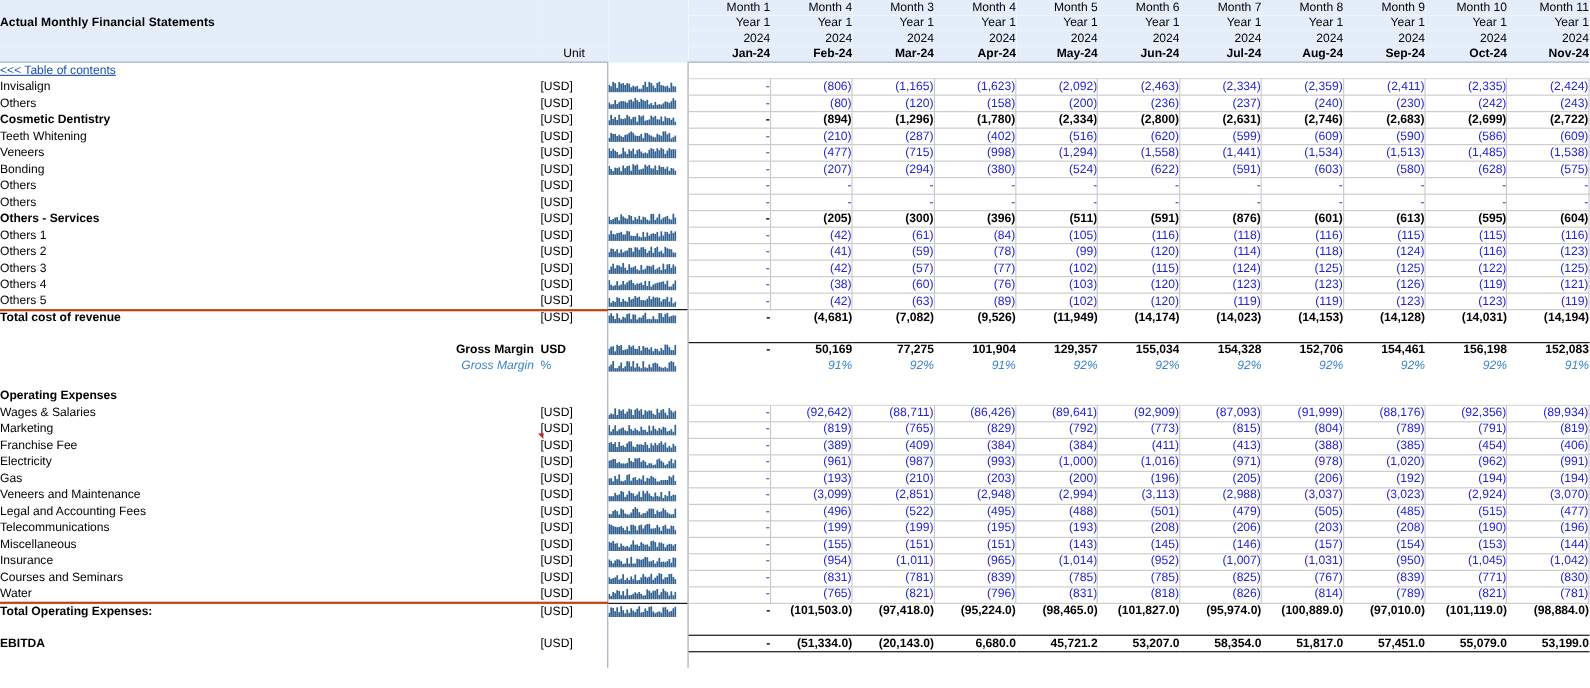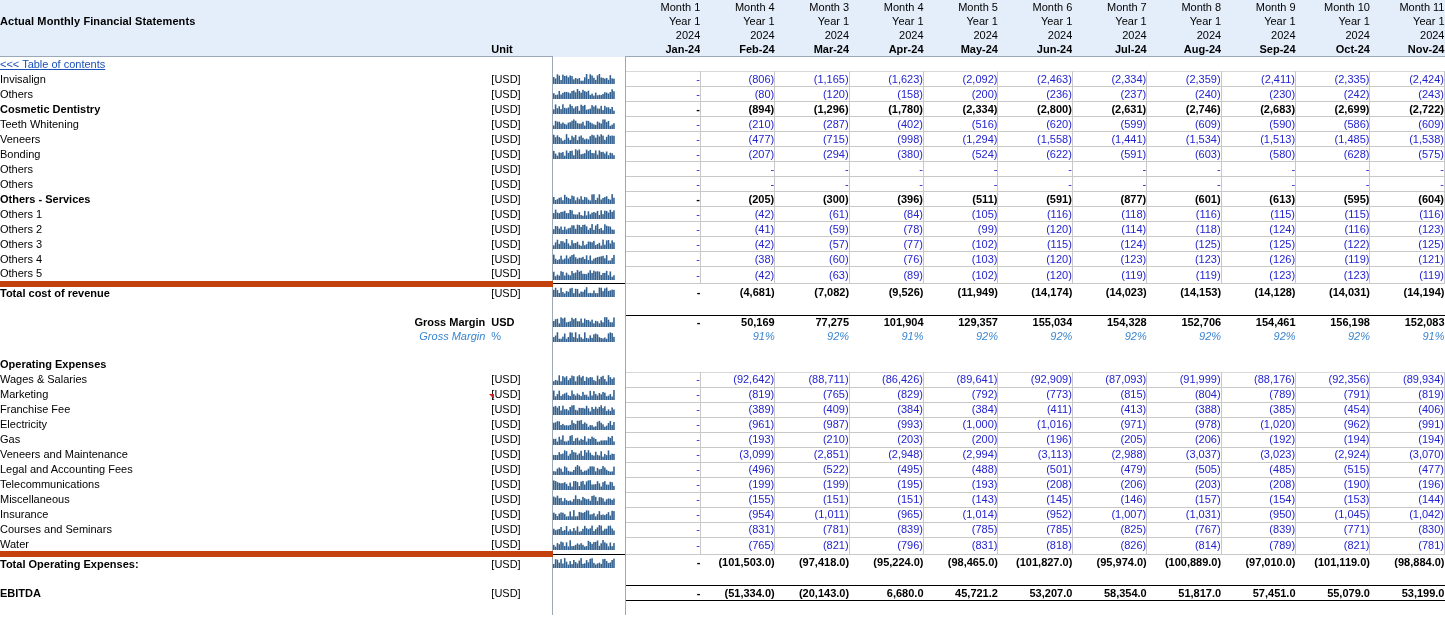--- a/index.html
+++ b/index.html
@@ -38,21 +38,21 @@
     font-weight:bold;
     padding-left:6px;
     letter-spacing:0.1px;
   }
   .hdr-num{
     text-align:right;
     padding-right:7px;
     font-size:11px;
   }
   .hdr-num.b{font-weight:bold;}
-  .unit-hdr{text-align:left;padding-right:5px;font-weight:bold;}
+  .unit-hdr{text-align:center;padding-right:5px;font-weight:normal;}
   .hdr-sep-l{border-left:1px solid #b9c6d6;}
   .hdrbottom td{border-bottom:1px solid #9aa8b8;}
 
   
   .toc{
     color:#1a50b8;
     text-decoration:underline;
     padding-left:4px;
     font-size:11px;
   }
@@ -86,21 +86,21 @@
     border-right:1px solid #9aa8b8;
     padding:0 6px 0 4px;
   }
   .spark-inner{
     height:10px;
     display:block;
     position:relative;
   }
 
   
-  .toprule td{border-top:6px solid #c2410c;}
+  .toprule td{border-top:2px solid #c2410c;}
 
   .blankrow td{height:9px;border:none;background:#fff;}
   .blankrow td.spark{border-left:1px solid #9aa8b8;border-right:1px solid #9aa8b8;}
 
   .rule-black{border-top:1px solid #000 !important;}
   .rule-black-b{border-bottom:1px solid #000 !important;}
 
   
   .cmt{
     position:absolute;
@@ -585,21 +585,21 @@
                 <rect x="58.35" y="0.10" width="1.57" height="9.90" fill="#33618f"></rect>
                 <rect x="60.18" y="3.77" width="1.57" height="6.23" fill="#33618f"></rect>
               </svg></span>
           </td>
           <td class="num blue blk">-</td>
           <td class="num blue blk">(205)</td>
           <td class="num blue blk">(300)</td>
           <td class="num blue blk">(396)</td>
           <td class="num blue blk">(511)</td>
           <td class="num blue blk">(591)</td>
-          <td class="num blue blk">(877)</td>
+          <td class="num blue blk">(876)</td>
           <td class="num blue blk">(601)</td>
           <td class="num blue blk">(613)</td>
           <td class="num blue blk">(595)</td>
           <td class="num blue blk">(604)</td>
         </tr>
         <tr>
           <td class="lbl ind2">Others 1</td>
           <td class="unit">[USD]</td>
           <td class="spark">
             <span class="spark-inner"><svg width="62" height="10" viewBox="0 0 62 10">

